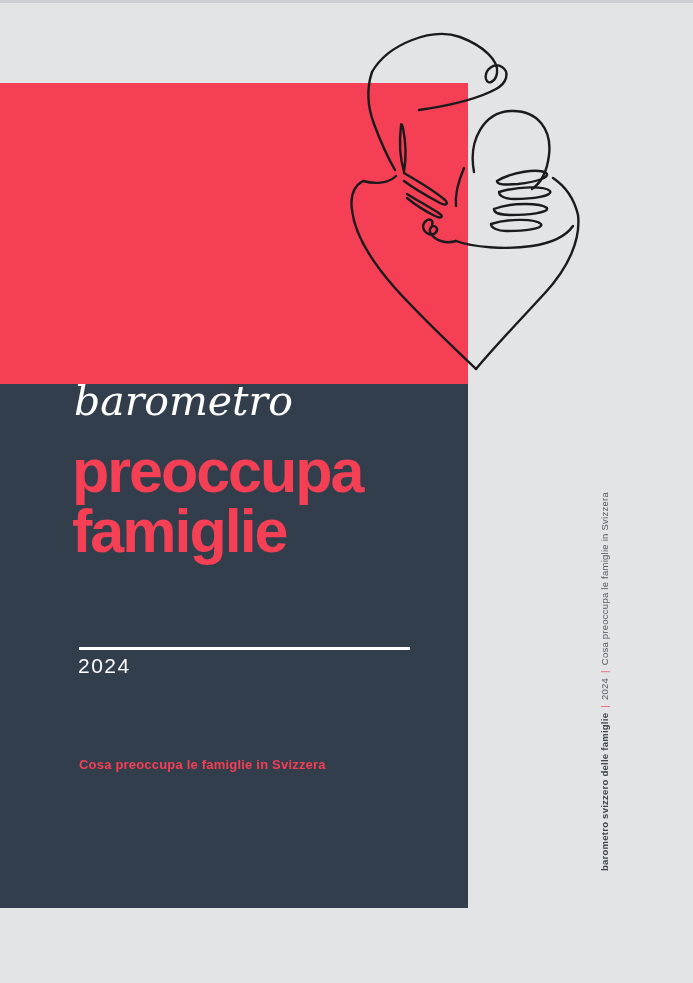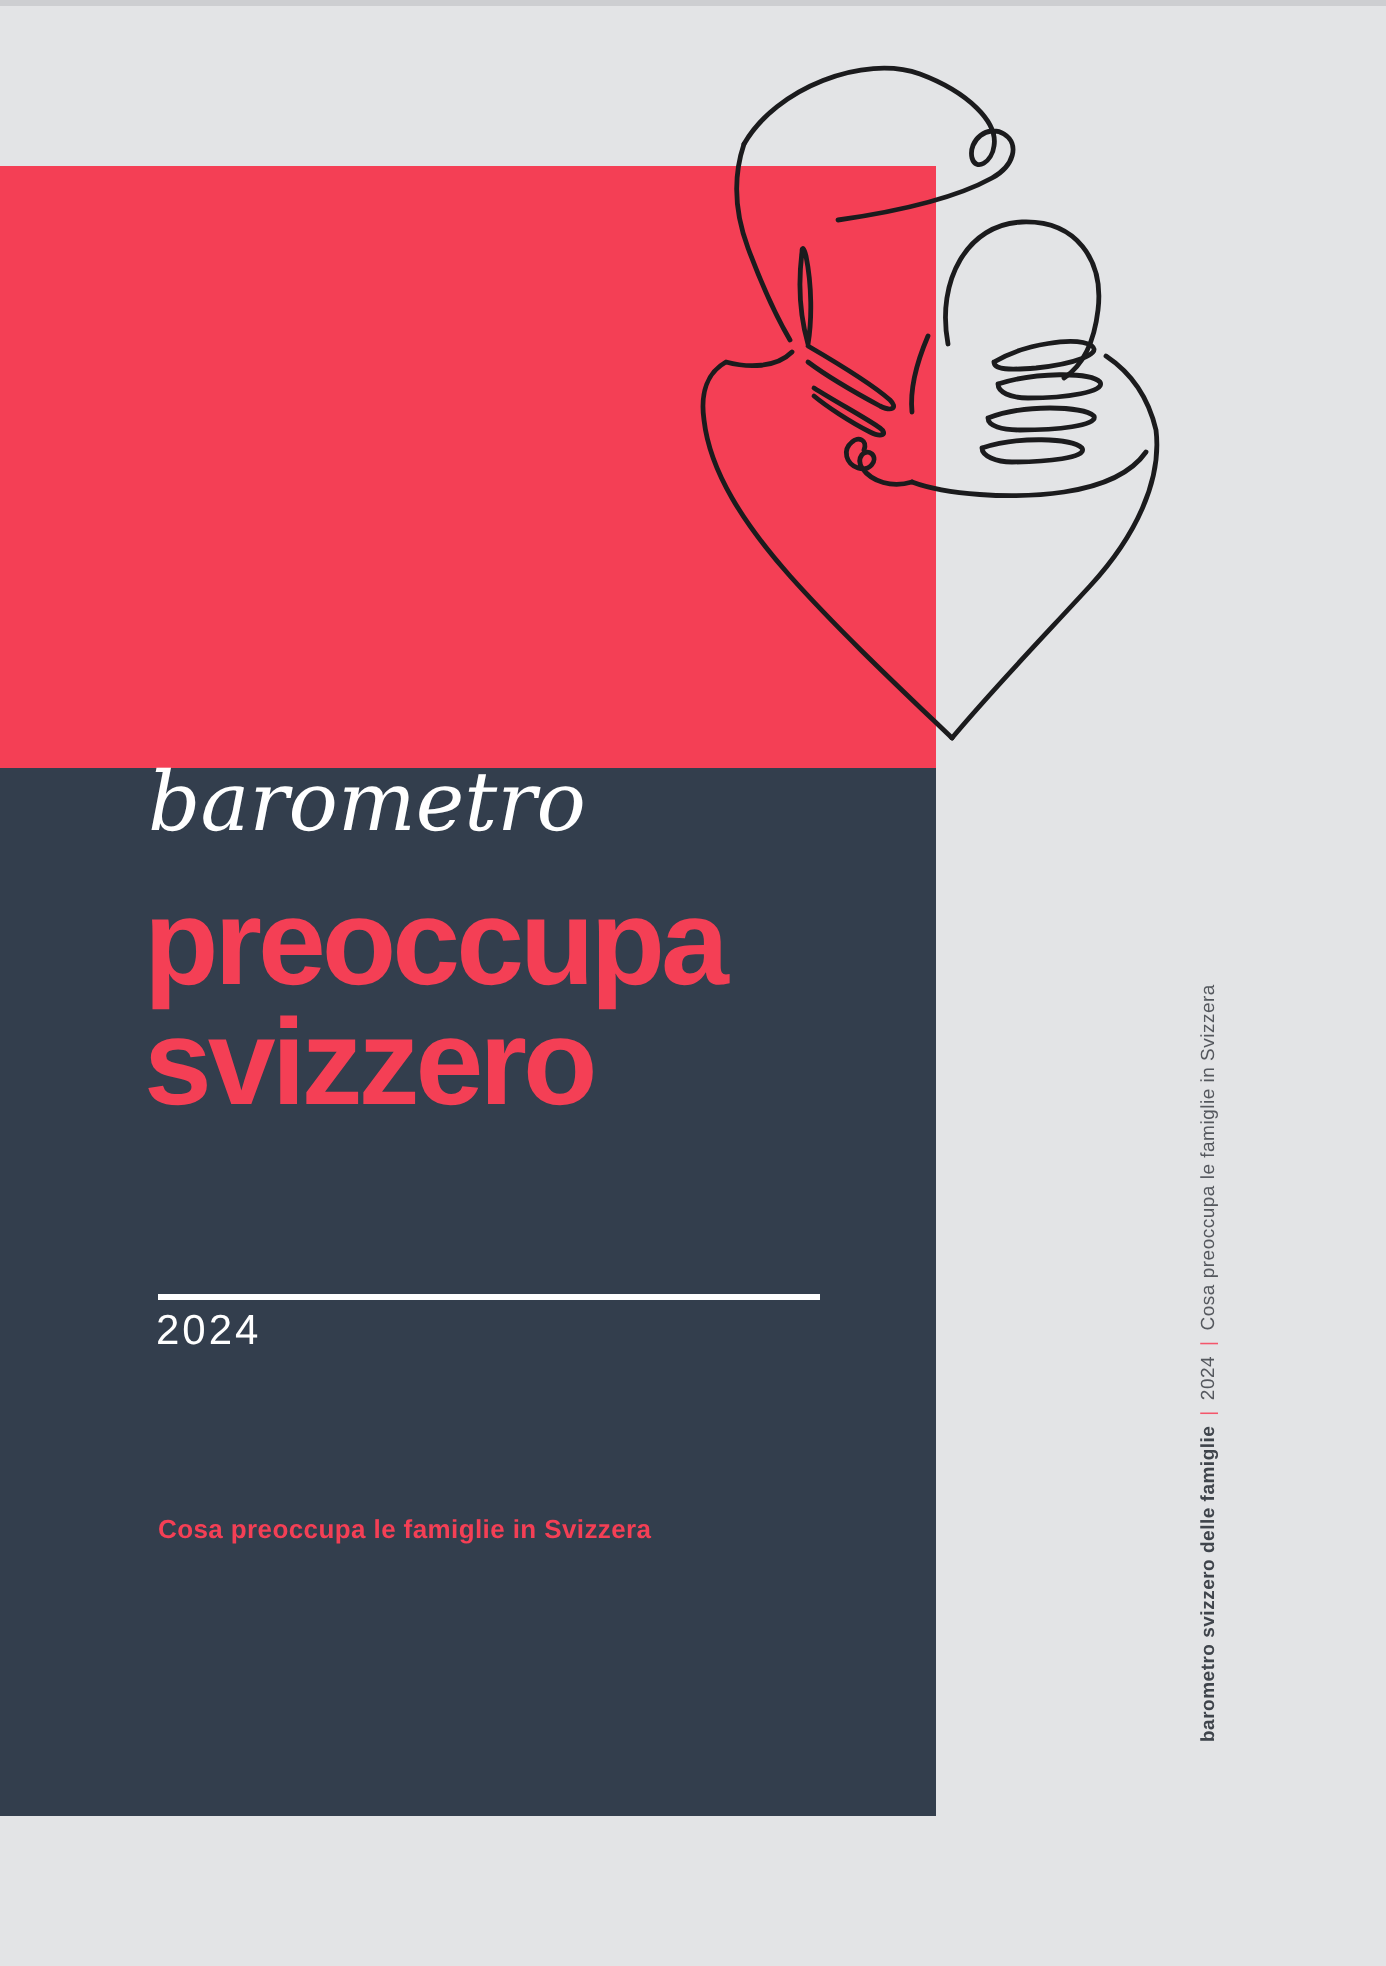--- a/index.html
+++ b/index.html
@@ -142,21 +142,21 @@
              C 439,230 435,236 429,234 C 423,232 421,225 426,221 C 429,218 434,220 432,225"></path>
 
     <path d="M 456,241 C 472,247 505,250 532,246 C 552,243 566,236 573,226"></path>
   </g>
 </svg>
 
 <div class="title-script">barometro</div>
 
 <div class="title-red">
   <span class="line">preoccupa</span>
-  <span class="line">svizzero</span>
+  <span class="line">famiglie</span>
 </div>
 
 <div class="rule"></div>
 
 <div class="year">2024</div>
 
 <div class="subtitle">Cosa preoccupa le famiglie in Svizzera</div>
 
 <div class="spine">
   <span class="bold">barometro svizzero delle famiglie</span><span class="sep">|</span><span>2024</span><span class="sep">|</span><span>Cosa preoccupa le famiglie in Svizzera</span>

